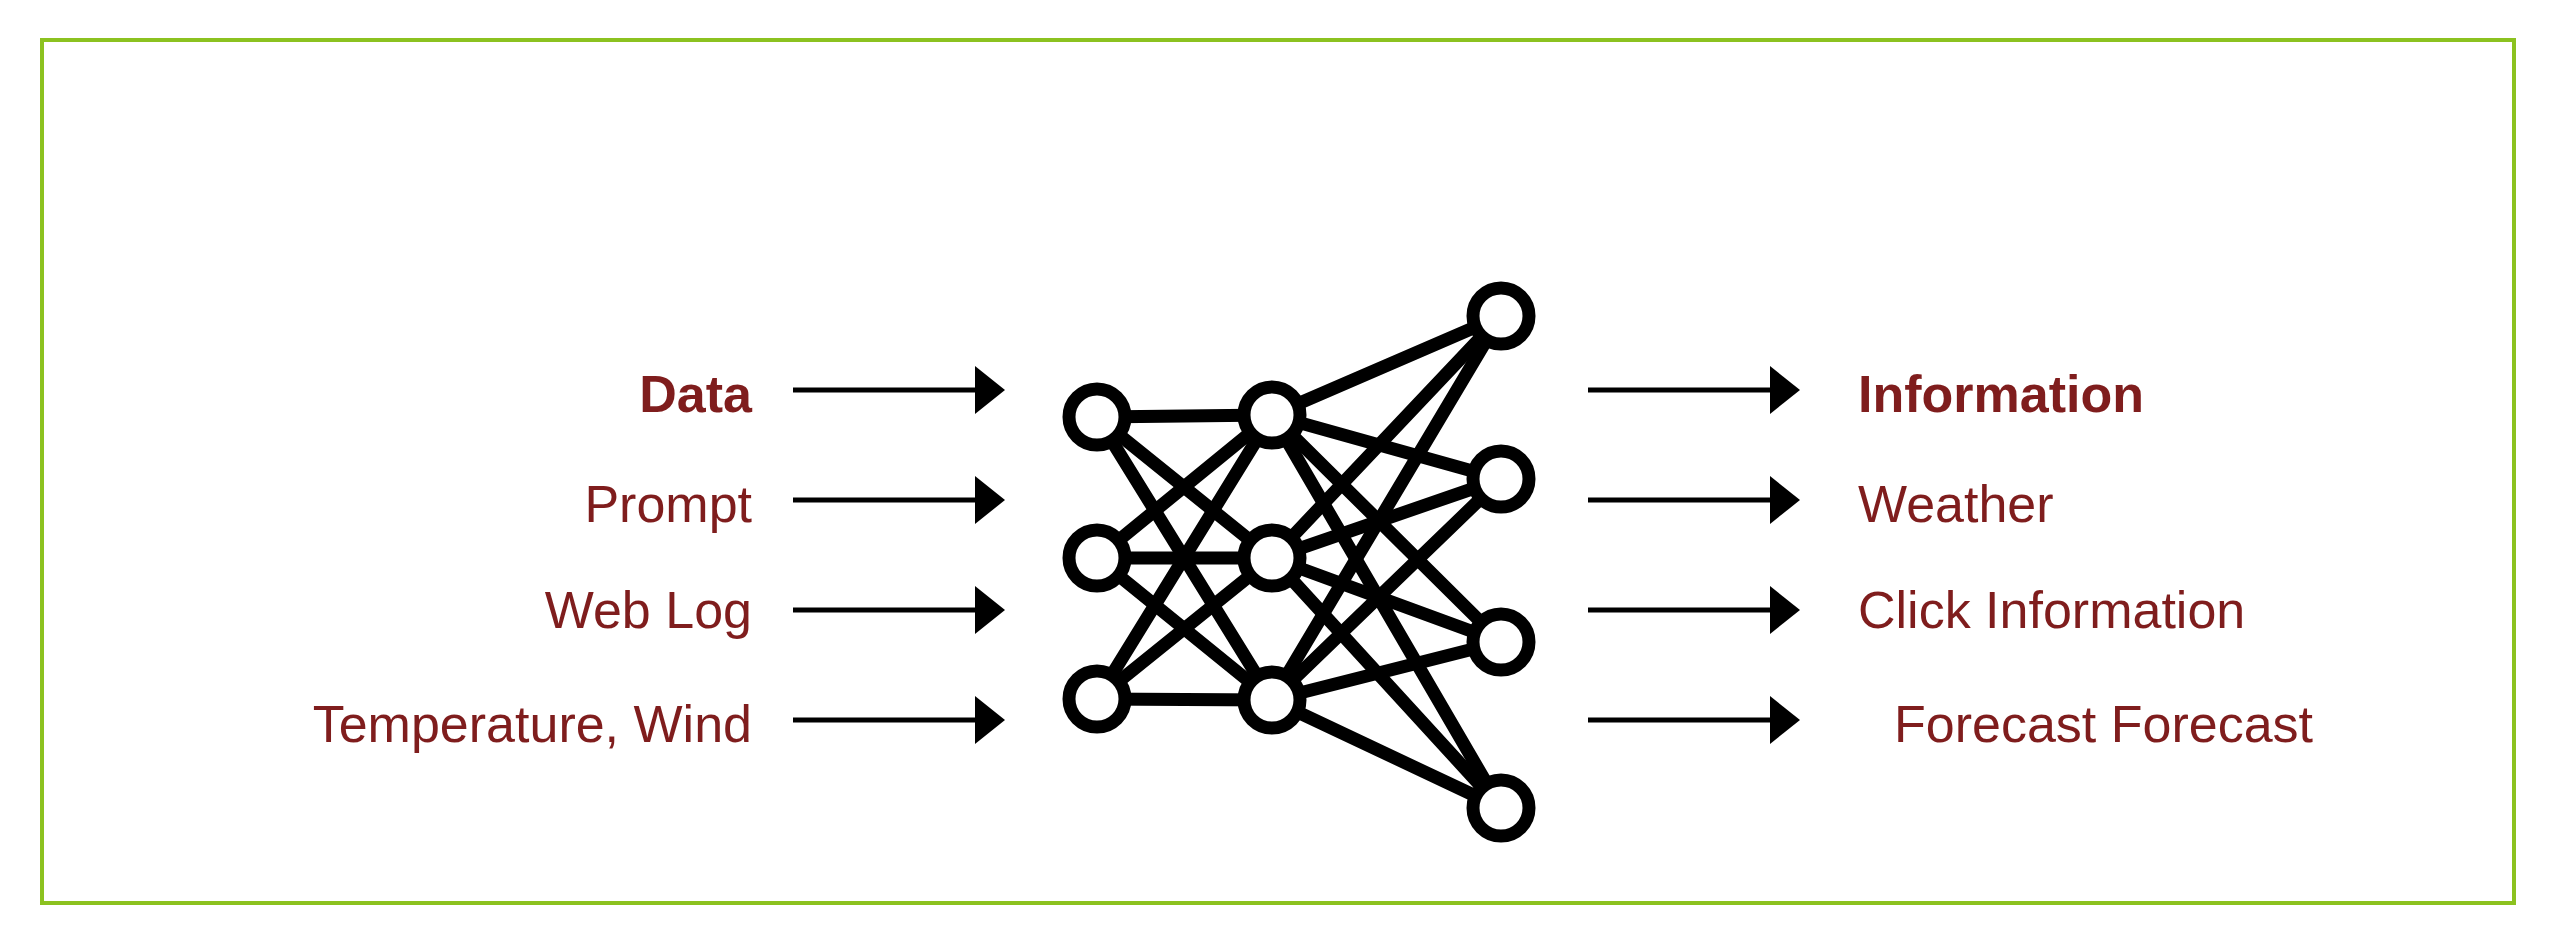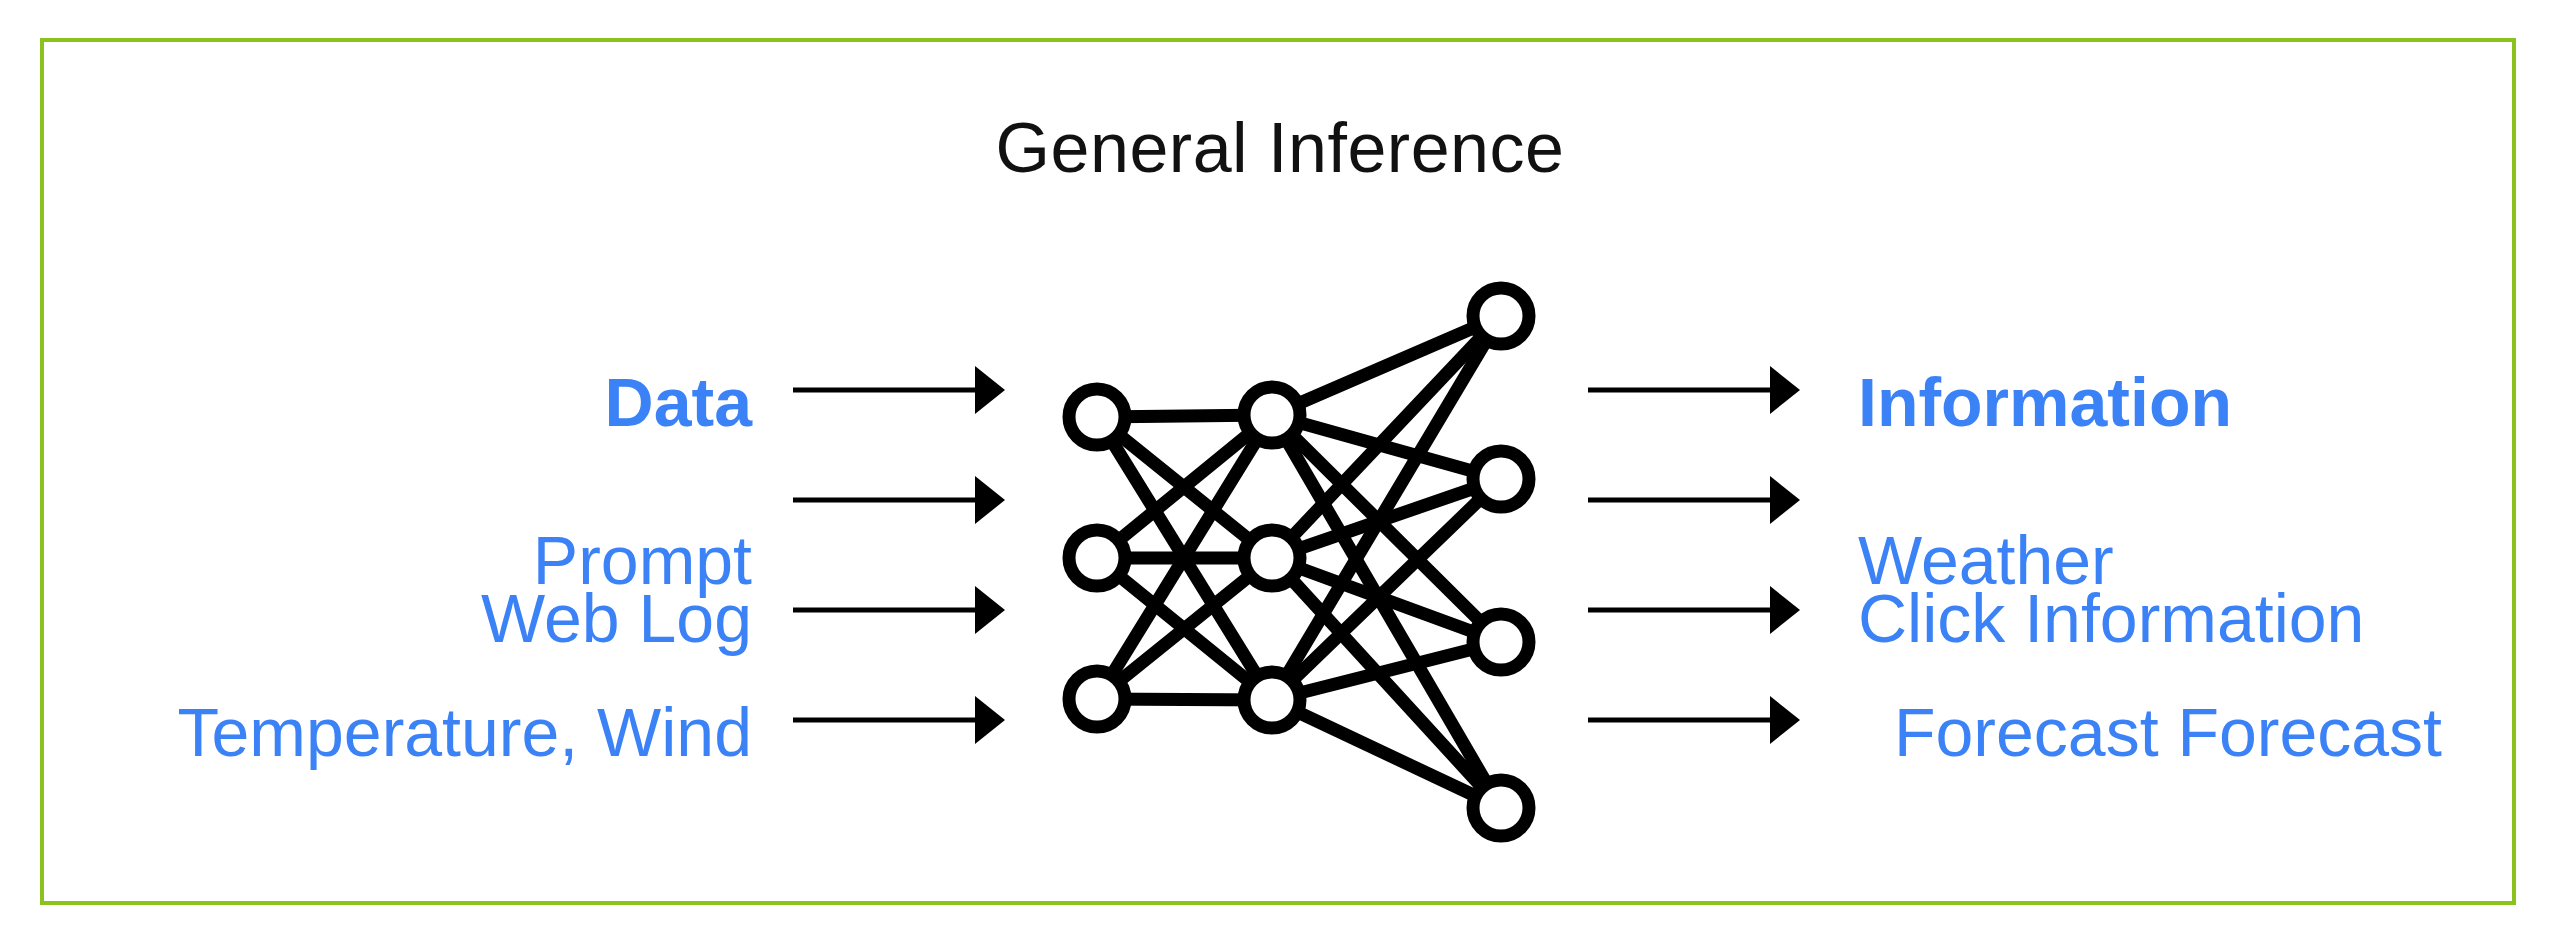--- a/index.html
+++ b/index.html
@@ -43,36 +43,36 @@
   }
   .label-col {
     position: absolute;
     top: 0;
     width: 700px;
   }
   #input-labels { left: 52px; }
   #output-labels { left: 1858px; }
   .io-label {
     position: absolute;
-    font-size: 68px;
-    color: #3b82f6;
+    font-size: 52px;
+    color: #7f1d1d;
     white-space: nowrap;
     line-height: 1;
   }
   #input-labels .io-label {
     right: 0;
     text-align: right;
   }
   #output-labels .io-label {
     left: 0;
     text-align: right;
   }
   .io-label.is-bold { font-weight: 700; }
   .row-0 { top: 368px; }
-  .row-1 { top: 478px; margin-top: 48px; }
+  .row-1 { top: 478px; }
   .row-2 { top: 584px; }
   .row-3 { top: 698px; margin-left: 36px; }
   #network-svg {
     position: absolute;
     left: 0;
     top: 0;
     width: 2560px;
     height: 950px;
     pointer-events: none;
   }
@@ -92,21 +92,20 @@
     stroke-width: 13;
   }
 </style>
 </head>
 <body>
 
 <div id="figure">
 
   <div id="figure-border"></div>
 
-  <div id="diagram-title">General Inference</div>
 
   <div class="label-col" id="input-labels">
     <div class="io-label is-bold row-0">Data</div>
     <div class="io-label row-1">Prompt</div>
     <div class="io-label row-2">Web Log</div>
     <div class="io-label row-3">Temperature, Wind</div>
   </div>
 
   <div class="label-col" id="output-labels">
     <div class="io-label is-bold row-0">Information</div>

